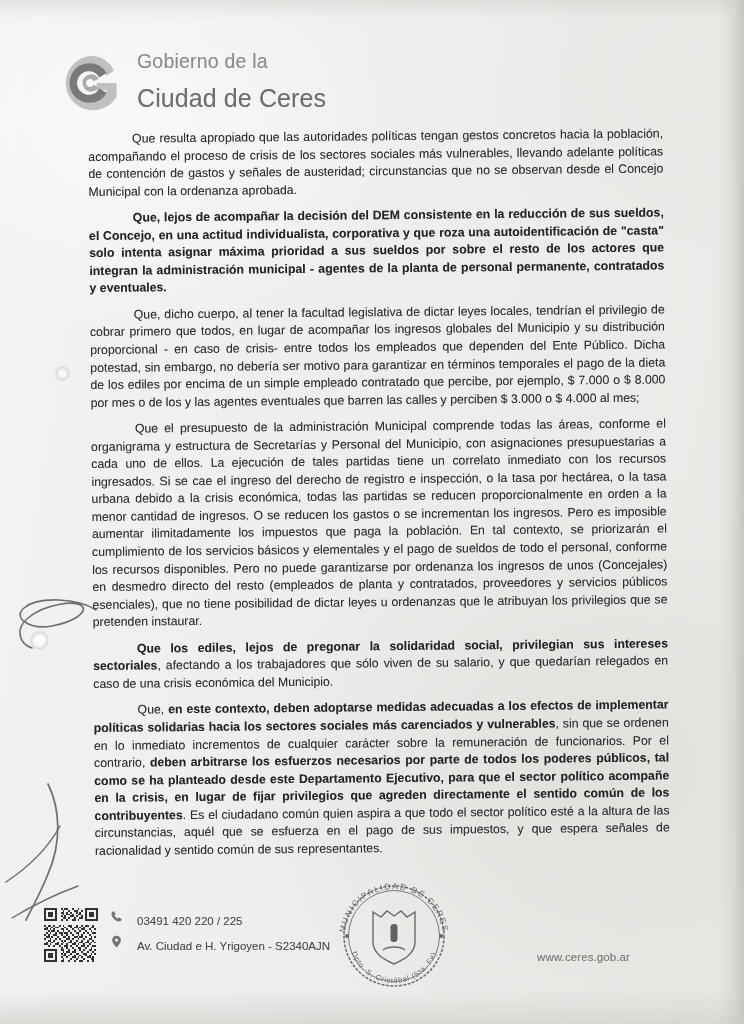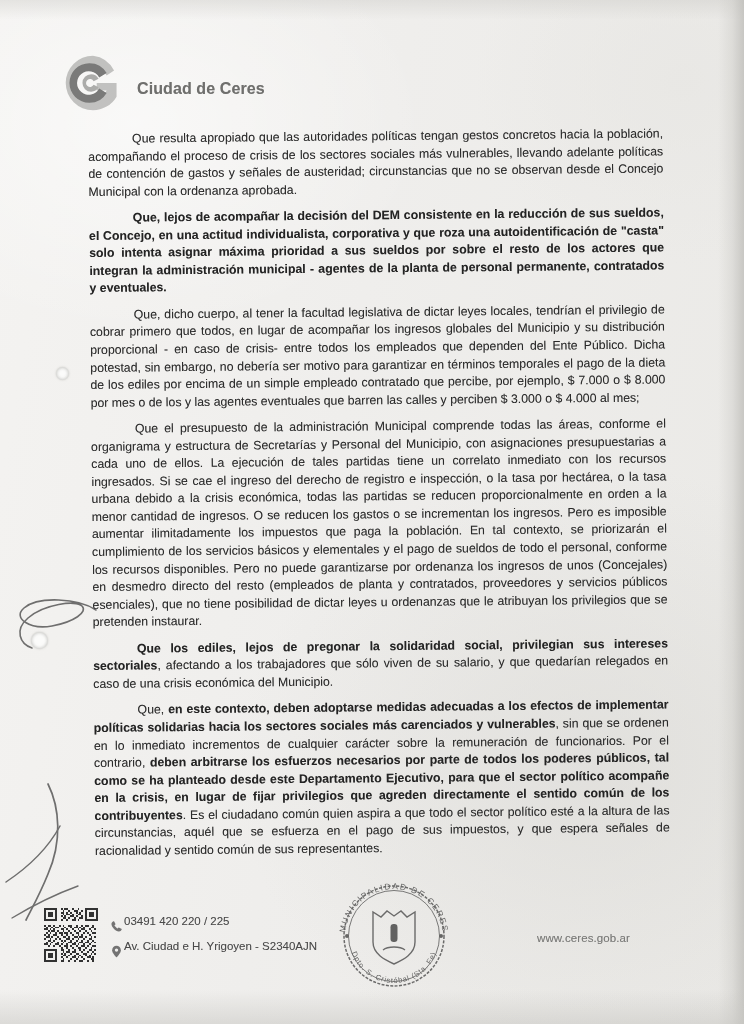--- a/index.html
+++ b/index.html
@@ -65,22 +65,22 @@
     line-height: 1.02;
     padding-bottom: 2px;
   }
   .wordmark .line1 {
     font-size: 19.5px;
     color: #8e8e8c;
     letter-spacing: 0.2px;
     white-space: nowrap;
   }
   .wordmark .line2 {
-    font-size: 16px;
-    font-weight: bold;
+    font-size: 25px;
+    font-weight: normal;
     color: #6f6f6d;
     letter-spacing: 0.1px;
     white-space: nowrap;
     margin-top: 14px;
   }
 
   
   .doc-body {
     position: absolute;
     left: 88px;
@@ -127,35 +127,35 @@
   .footer-contact {
     position: absolute;
     left: 110px;
     top: 11px;
     font-size: 11.5px;
     color: #4a4a4a;
     line-height: 25px;
   }
   .contact-row {
     display: flex;
-    align-items: flex-end;
-    gap: 1px;
+    align-items: flex-start;
+    gap: 14px;
     white-space: nowrap;
   }
   .contact-icon {
     width: 13px;
     height: 15px;
     flex: none;
     opacity: 0.8;
     display: block;
   }
   .footer-url {
     position: absolute;
     left: 537px;
-    top: 34px;
+    top: 53px;
     font-size: 11.5px;
     color: #7b7b79;
     letter-spacing: 0.1px;
     white-space: nowrap;
   }
 
   
   .stamp {
     position: absolute;
     left: 333px;
@@ -194,20 +194,21 @@
   <div class="scan-edge-right"></div>
   <div class="scan-edge-bottom"></div>
 
   <div class="letterhead">
     <svg class="logo-mark" viewBox="0 0 100 100">
       <path d="M50 6 A44 44 0 1 0 50 94 A44 44 0 0 0 88 72 L88 50 L56 50 L56 62 L72 62 A26 26 0 1 1 72 38 L84 30 A44 44 0 0 0 50 6 Z" fill="#b6b6b4"></path>
       <path d="M44 18 A32 32 0 1 0 44 82 A32 32 0 0 0 72 66 L60 59 A19 19 0 1 1 60 41 L72 34 A32 32 0 0 0 44 18 Z" fill="#5f5f5e"></path>
       <path d="M47 36 A14 14 0 1 0 47 64 A14 14 0 0 0 59 57 L51 53 A6.5 6.5 0 1 1 51 47 L59 43 A14 14 0 0 0 47 36 Z" fill="#9c9c9a"></path>
     </svg>
     <div class="wordmark">
+      <div class="line1">Gobierno de la</div>
       <div class="line2">Ciudad de Ceres</div>
     </div>
   </div>
 
   <div class="doc-body">
     <p class="">Que resulta apropiado que las autoridades políticas tengan gestos concretos hacia la población, acompañando el proceso de crisis de los sectores sociales más vulnerables, llevando adelante políticas de contención de gastos y señales de austeridad; circunstancias que no se observan desde el Concejo Municipal con la ordenanza aprobada.</p>
     <p class="all-bold">Que, lejos de acompañar la decisión del DEM consistente en la reducción de sus sueldos, el Concejo, en una actitud individualista, corporativa y que roza una autoidentificación de "casta" solo intenta asignar máxima prioridad a sus sueldos por sobre el resto de los actores que integran la administración municipal - agentes de la planta de personal permanente, contratados y eventuales.</p>
     <p>Que, dicho cuerpo, al tener la facultad legislativa de dictar leyes locales, tendrían el privilegio de cobrar primero que todos, en lugar de acompañar los ingresos globales del Municipio y su distribución proporcional - en caso de crisis- entre todos los empleados que dependen del Ente Público. Dicha potestad, sin embargo, no debería ser motivo para garantizar en términos temporales el pago de la dieta de los ediles por encima de un simple empleado contratado que percibe, por ejemplo, $ 7.000 o $ 8.000 por mes o de los y las agentes eventuales que barren las calles y perciben $ 3.000 o $ 4.000 al mes;</p>
     <p>Que el presupuesto de la administración Municipal comprende todas las áreas, conforme el organigrama y estructura de Secretarías y Personal del Municipio, con asignaciones presupuestarias a cada uno de ellos. La ejecución de tales partidas tiene un correlato inmediato con los recursos ingresados. Si se cae el ingreso del derecho de registro e inspección, o la tasa por hectárea, o la tasa urbana debido a la crisis económica, todas las partidas se reducen proporcionalmente en orden a la menor cantidad de ingresos. O se reducen los gastos o se incrementan los ingresos. Pero es imposible aumentar ilimitadamente los impuestos que paga la población. En tal contexto, se priorizarán el cumplimiento de los servicios básicos y elementales y el pago de sueldos de todo el personal, conforme los recursos disponibles. Pero no puede garantizarse por ordenanza los ingresos de unos (Concejales) en desmedro directo del resto (empleados de planta y contratados, proveedores y servicios públicos esenciales), que no tiene posibilidad de dictar leyes u ordenanzas que le atribuyan los privilegios que se pretenden instaurar.</p>
     <p><b>Que los ediles, lejos de pregonar la solidaridad social, privilegian sus intereses sectoriales</b><span>, afectando a los trabajadores que sólo viven de su salario, y que quedarían relegados en caso de una crisis económica del Municipio.</span></p>

